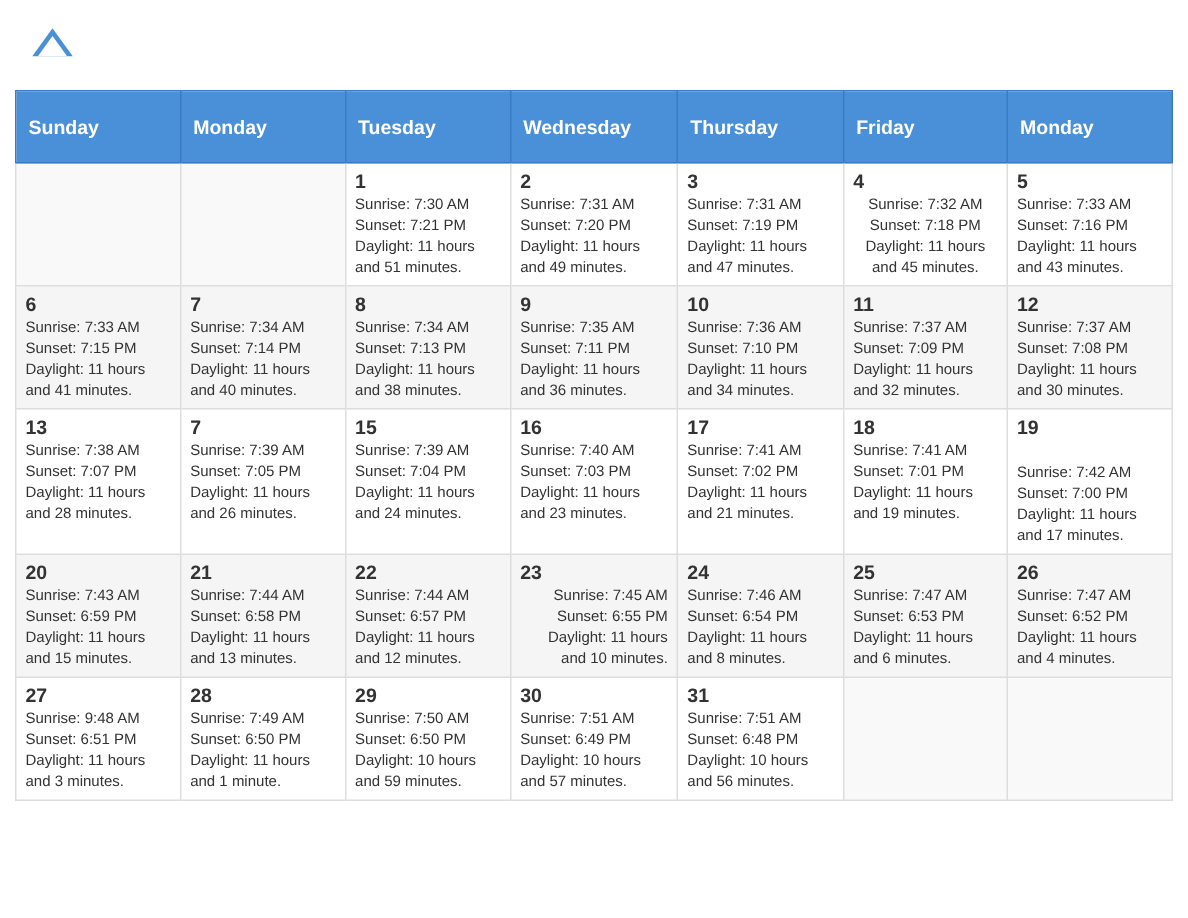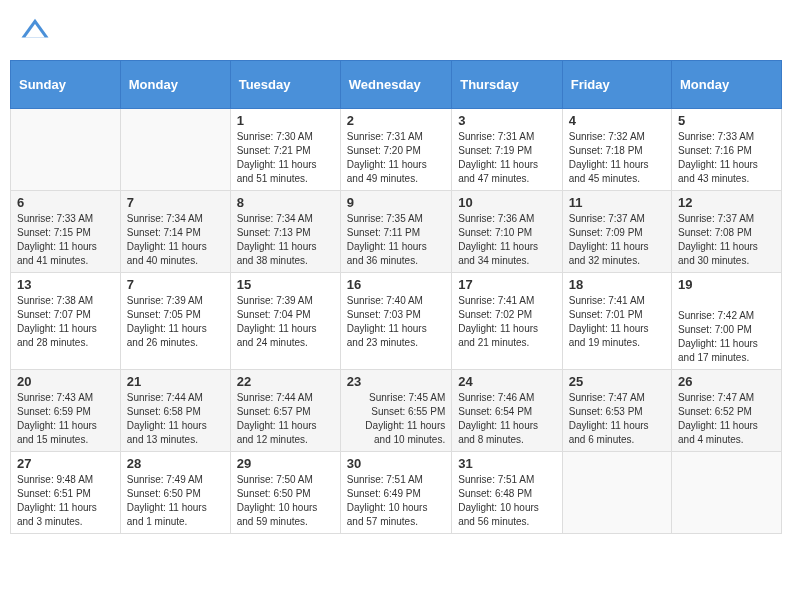--- a/index.html
+++ b/index.html
@@ -147,21 +147,21 @@
 Daylight: 11 hours and 49 minutes.</div>
         </td>
         <td>
           <span class="day-number">3</span>
           <div class="day-info" style="white-space: pre-line;">Sunrise: 7:31 AM
 Sunset: 7:19 PM
 Daylight: 11 hours and 47 minutes.</div>
         </td>
         <td>
           <span class="day-number">4</span>
-          <div class="day-info" style="white-space: pre-line;">Sunrise: 7:32 AM
+          <div class="day-info" style="white-space: pre-line; text-align: center;">Sunrise: 7:32 AM
 Sunset: 7:18 PM
 Daylight: 11 hours and 45 minutes.</div>
         </td>
         <td>
           <span class="day-number">5</span>
           <div class="day-info" style="white-space: pre-line;">Sunrise: 7:33 AM
 Sunset: 7:16 PM
 Daylight: 11 hours and 43 minutes.</div>
         </td>
       </tr>

